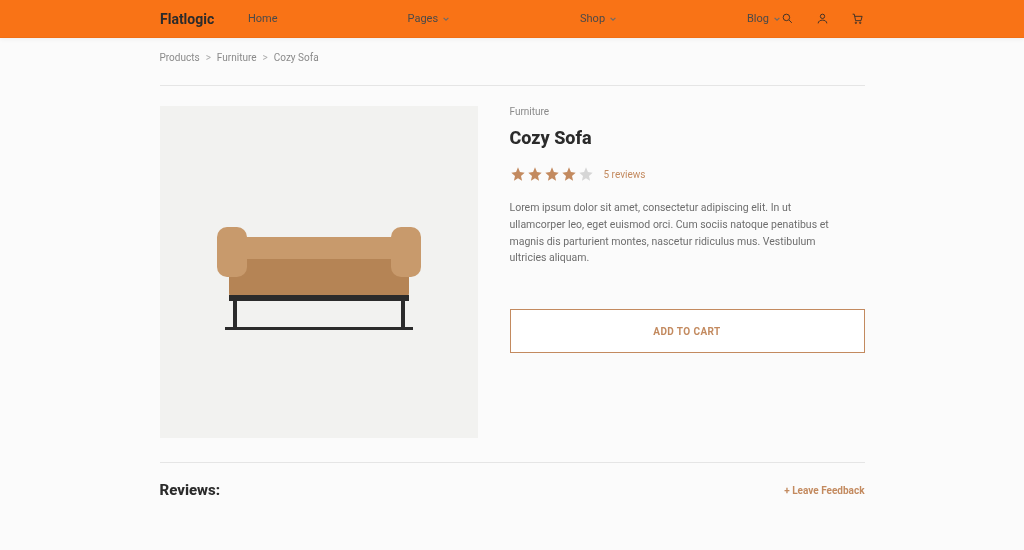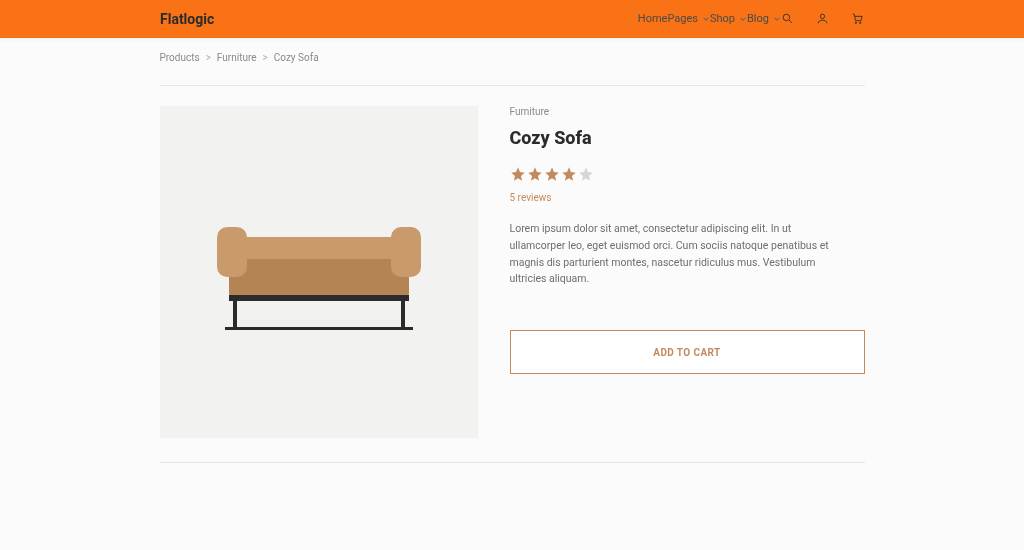--- a/index.html
+++ b/index.html
@@ -25,21 +25,21 @@
     font-size: 14px;
     color: #2b2b2b;
     width: 200px;
     padding-left: 132px;
   }
   nav.main-nav {
     display: flex;
     font-size: 11px;
     color: #4a4a4a;
     flex: 1;
-    justify-content: flex-end;
+    justify-content: space-between;
     padding-left: 20px;
   }
   nav.main-nav .nav-item { display: flex; align-items: center; gap: 4px; cursor: pointer; }
   .chev { width: 8px; height: 8px; fill: none; stroke: #6b6b6b; stroke-width: 1.5; }
   .hdr-icons { display: flex; gap: 22px; align-items: center; padding-right: 132px; }
   .hdr-icons svg { width: 13px; height: 13px; stroke: #2b2b2b; fill: none; stroke-width: 1.6; cursor: pointer; }
 
   .container { width: 705px; margin: 0 auto; }
 
   .breadcrumb {
@@ -63,21 +63,21 @@
     width: 318px; height: 332px;
     background: #f2f2f0;
     display: flex; align-items: center; justify-content: center;
     flex-shrink: 0;
   }
   .sofa-img { width: 240px; height: auto; }
 
   .details { flex: 1; display: flex; flex-direction: column; }
   .category { font-size: 10px; color: #8a8a8a; margin-bottom: 10px; }
   .title { font-size: 18px; font-weight: 800; color: #2b2b2b; margin-bottom: 18px; }
-  .rating-row { display: flex; gap: 10px; margin-bottom: 18px; flex-direction: column; }
+  .rating-row { display: flex; align-items: center; gap: 10px; margin-bottom: 18px; }
   .stars { display: flex; gap: 1px; }
   .star { width: 16px; height: 16px; }
   .star.full { fill: #c38a5f; }
   .star.empty { fill: #d6d6d6; }
   .review-count { font-size: 10px; color: #c38a5f; cursor: pointer; }
   .desc { font-size: 10.5px; color: #6e6e6e; line-height: 1.6; margin-bottom: 22px; max-width: 340px; }
   .qp-row { display: flex; gap: 32px; margin-bottom: auto; }
   .qp-col .lbl { font-size: 9px; font-weight: 700; letter-spacing: 0.5px; color: #2b2b2b; margin-bottom: 6px; }
   .qty-control { display: flex; align-items: center; gap: 10px; font-size: 11px; color: #2b2b2b; }
   .qty-btn { cursor: pointer; user-select: none; }
@@ -197,14 +197,18 @@
 
       <p class="desc">Lorem ipsum dolor sit amet, consectetur adipiscing elit. In ut ullamcorper leo, eget euismod orci. Cum sociis natoque penatibus et magnis dis parturient montes, nascetur ridiculus mus. Vestibulum ultricies aliquam.</p>
 
 
       <div class="cta-row">
         <div class="btn btn-outline">ADD TO CART</div>
       </div>
     </div>
   </div>
 
+  <div class="reviews-hdr">
+    <div class="reviews-title">Reviews:</div>
+    <div class="leave-fb">+ Leave Feedback</div>
+  </div>
 
 </div>
 
 </body></html>

